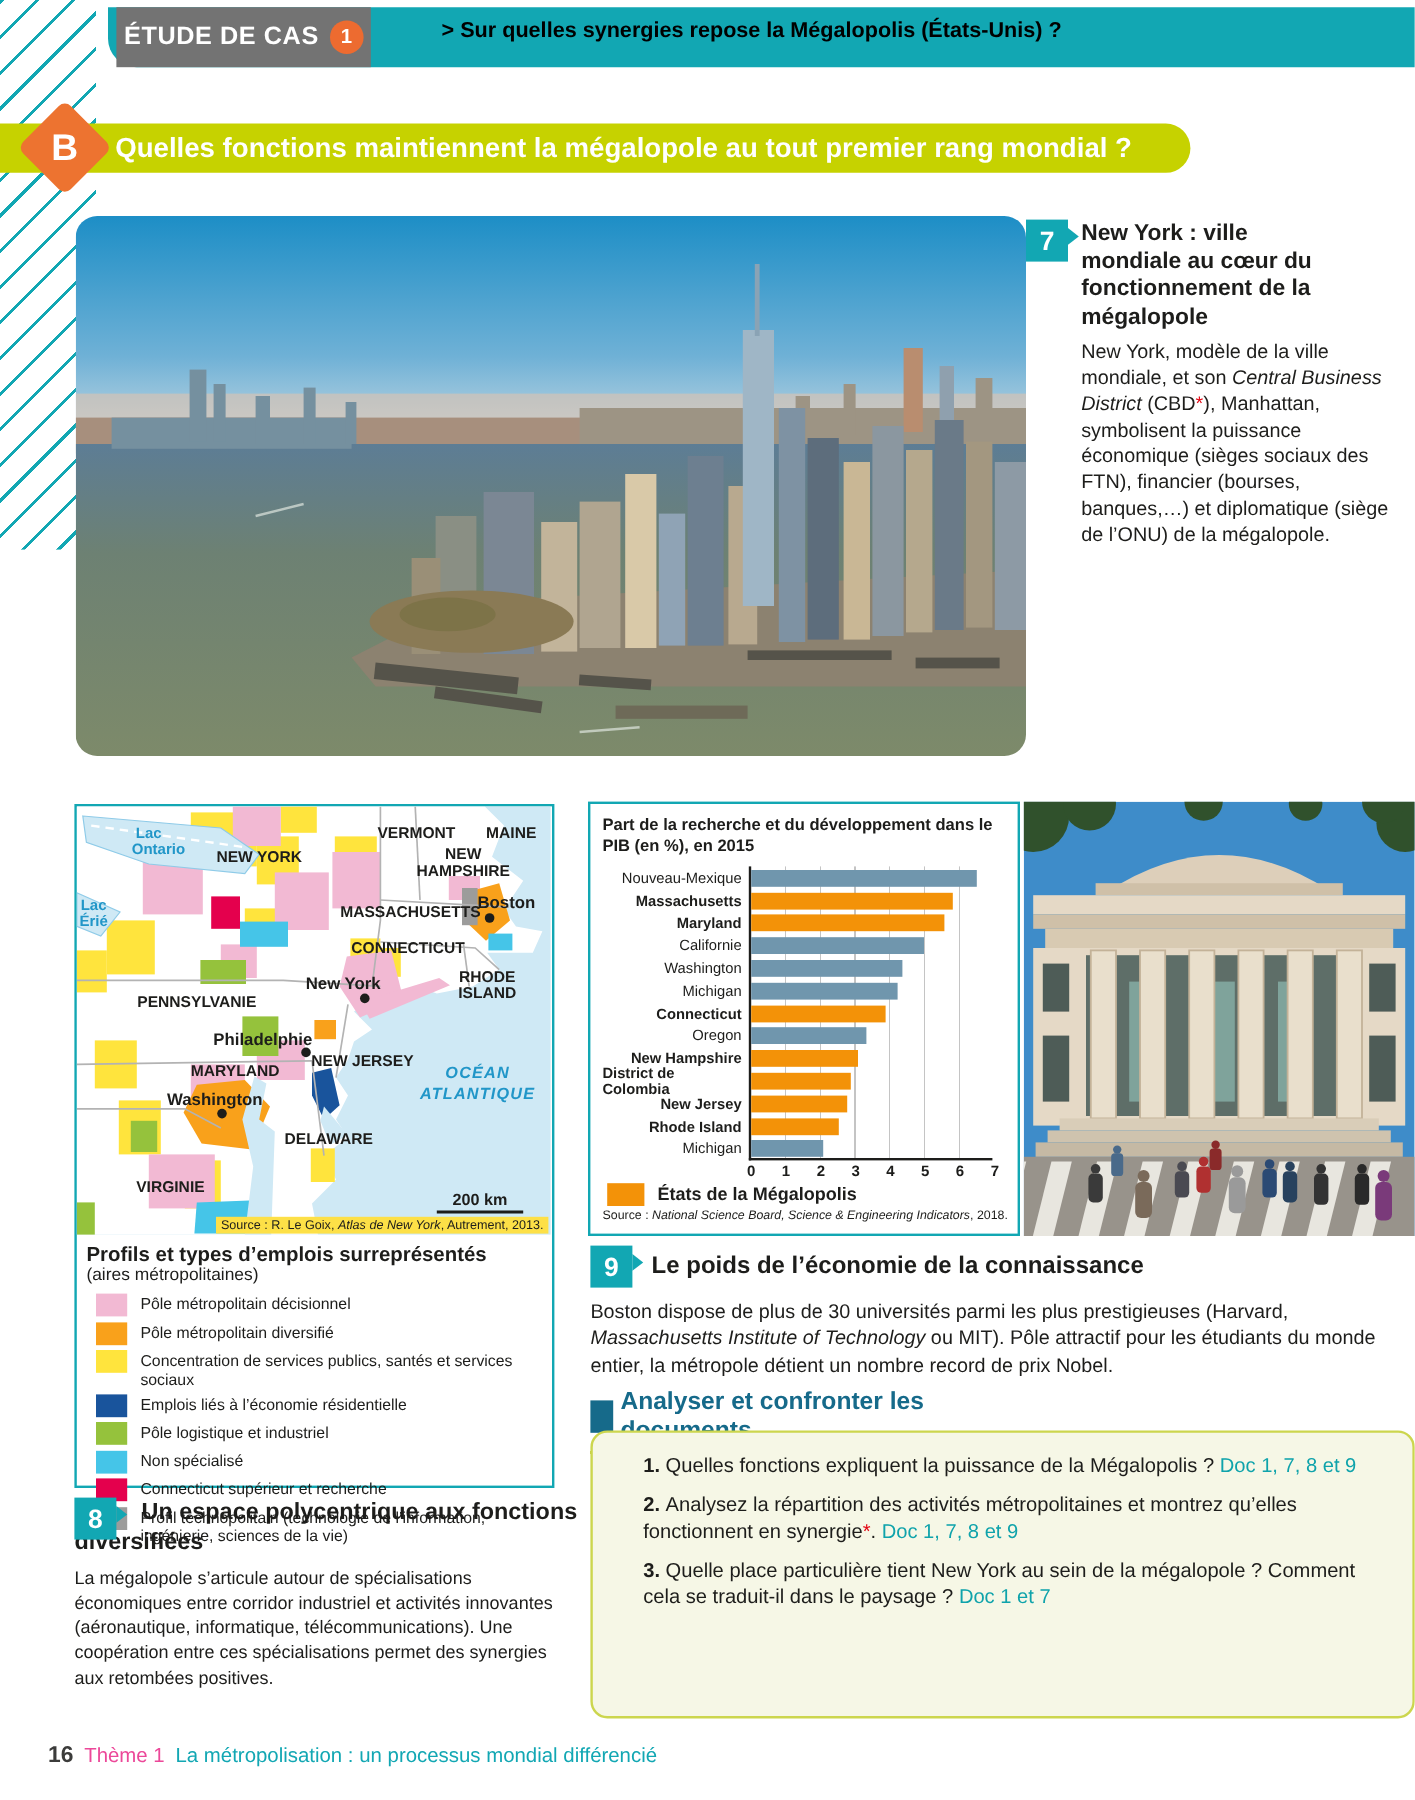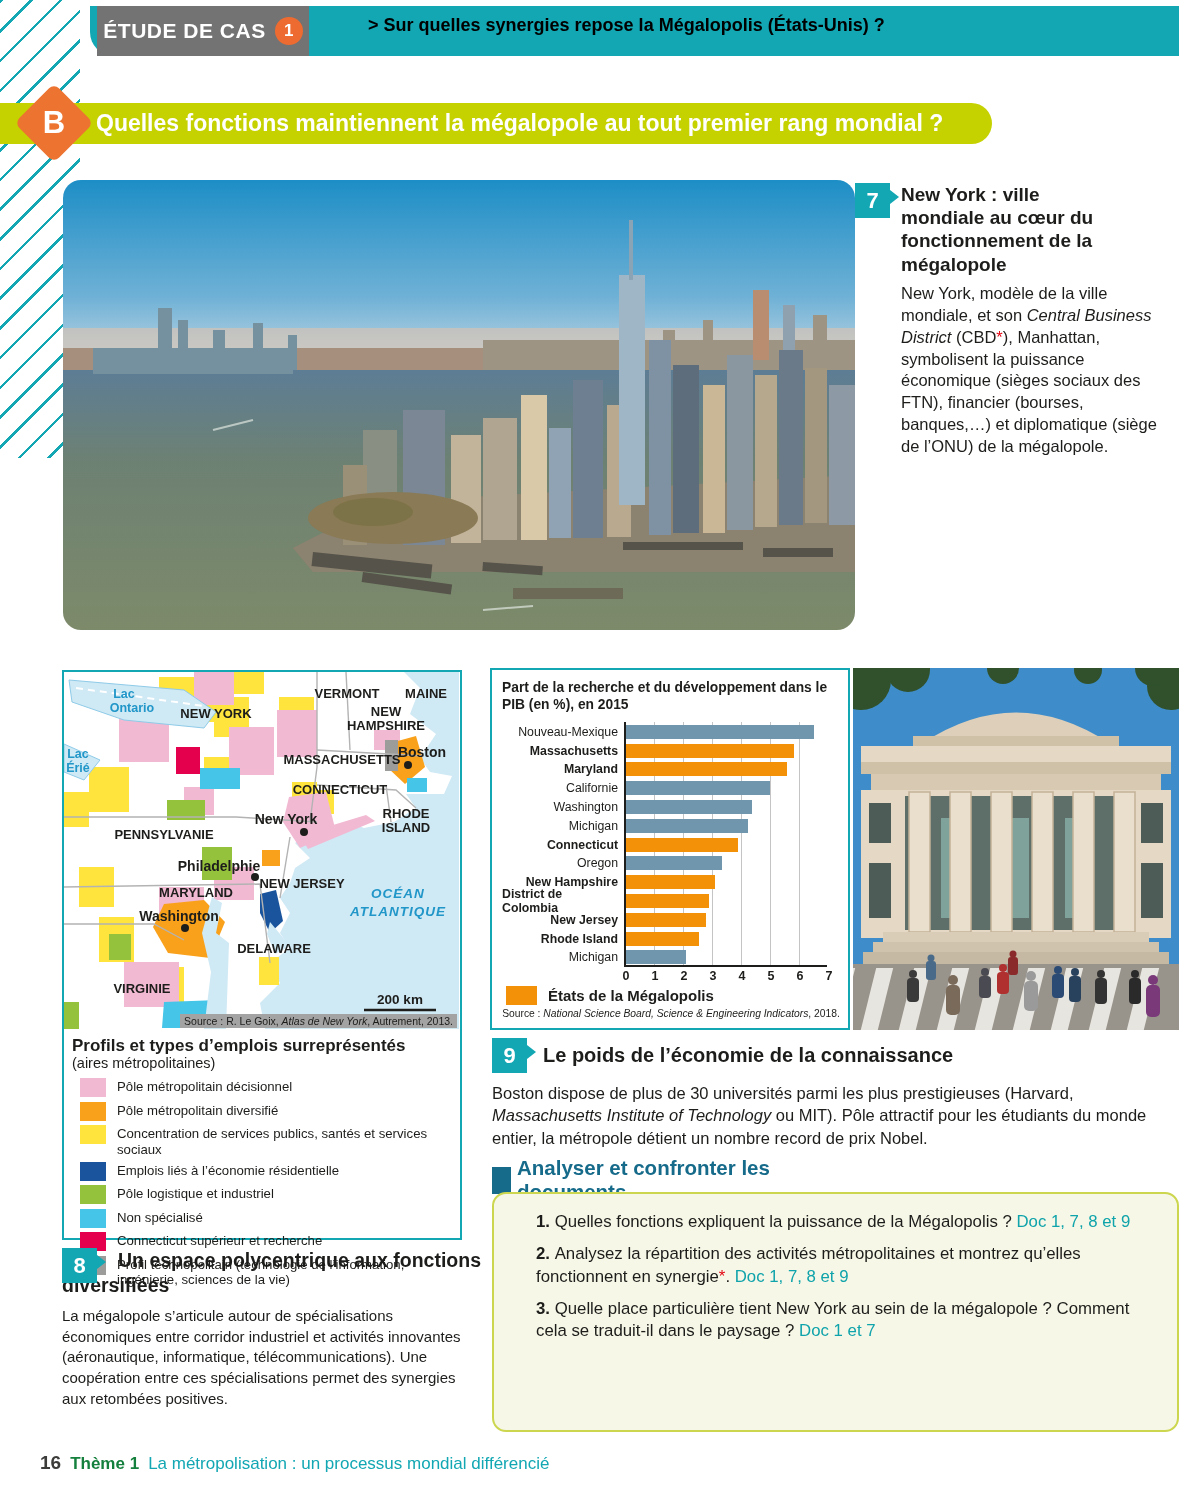--- a/index.html
+++ b/index.html
@@ -81,21 +81,21 @@
   .doc7-title { margin-left:46px; width:215px; font-weight:bold; font-size:19px; line-height:1.22; color:#1d1d1b; }
   .doc7-body { margin-left:46px; margin-top:7px; width:272px; font-size:16.5px; line-height:1.33; }
 
   
   .map-box {
     position:absolute; left:62px; top:670px; width:400px; height:570px;
     border:2.5px solid #12a7b3; background:#fff;
   }
   .map-area { position:relative; width:395px; height:357px; }
   .map-source {
-    position:absolute; right:2px; bottom:1px; background:#a3a3a3; padding:1px 4px;
+    position:absolute; right:2px; bottom:1px; background:#fde047; padding:1px 4px;
     font-size:10.5px; color:#1d1d1b;
   }
   .map-legend { padding:7px 8px 0 8px; }
   .legend-title { font-weight:bold; font-size:17px; }
   .legend-subtitle { font-size:14.5px; margin-top:-1px; }
   .legend-items { margin-top:7px; }
   .legend-row { display:flex; align-items:flex-start; margin-bottom:4.5px; }
   .legend-swatch { width:26px; height:19px; margin:0 11px 0 8px; flex:0 0 auto; }
   .legend-label { font-size:13.2px; line-height:1.18; padding-top:1px; }
 
@@ -156,21 +156,21 @@
 
   
   .doc8 { position:absolute; left:62px; top:1248px; width:422px; }
   .doc8 .doc-num { position:absolute; left:0; top:0; }
   .doc8-title { font-weight:bold; font-size:19.5px; line-height:1.28; text-indent:56px; }
   .doc8-body { margin-top:8px; font-size:15px; line-height:1.38; width:412px; }
 
   
   .footer { position:absolute; left:40px; top:1452px; display:flex; align-items:baseline; gap:9px; }
   .page-num { font-weight:bold; font-size:19px; color:#3c3c3b; }
-  .theme-label { font-weight:bold; font-size:17px; color:#15803d; }
+  .theme-label { font-weight:normal; font-size:17px; color:#ec4899; }
   .theme-title { font-size:17px; color:#12a7b3; }
 
   
   .st-state { font-weight:bold; font-size:13px; fill:#1d1d1b; font-family:"Liberation Sans",sans-serif; }
   .st-city { font-weight:bold; font-size:14px; fill:#1d1d1b; font-family:"Liberation Sans",sans-serif; }
   .st-water { font-weight:bold; font-size:12.5px; fill:#2196c8; font-family:"Liberation Sans",sans-serif; }
   .st-ocean { font-weight:bold; font-style:italic; font-size:13.5px; fill:#2196c8; font-family:"Liberation Sans",sans-serif; letter-spacing:1px; }
   .st-scale { font-weight:bold; font-size:13.5px; fill:#1d1d1b; font-family:"Liberation Sans",sans-serif; }
 </style>
 </head>

